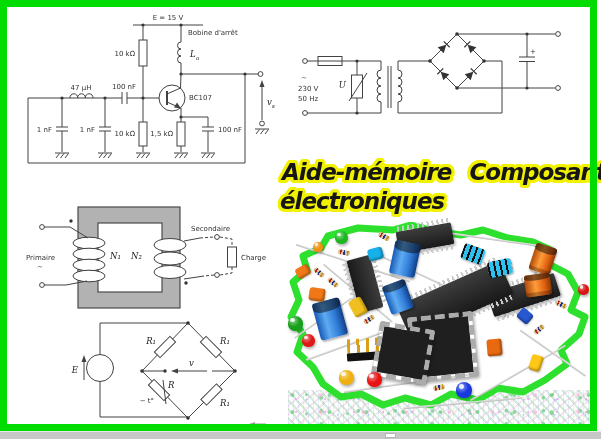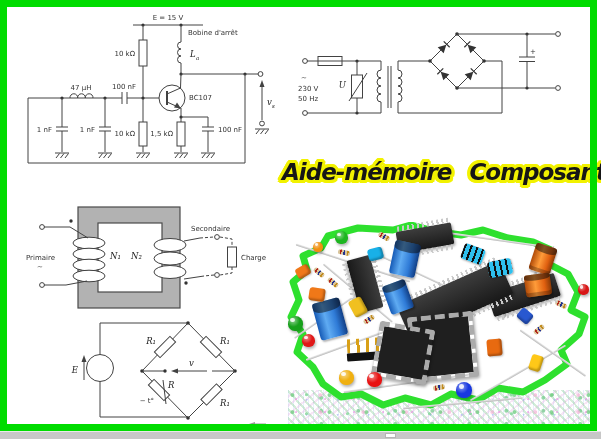--- a/index.html
+++ b/index.html
@@ -291,20 +291,21 @@
       <polygon points="171,371 178,368.5 178,373.5" fill="#424242" stroke="none"></polygon>
       <line class="wire" x1="212" y1="371" x2="235" y2="371"></line>
       <text class="lbli" x="189" y="366">v</text>
 
       <line x1="252" y1="424" x2="266" y2="424" stroke="#999" stroke-width="1"></line>
       <polygon points="249,424 255,422 255,426" fill="#999"></polygon>
     </g>
   </svg>
 
   <div class="title-line" id="title1">Aide-mémoire Composants</div>
+  <div class="title-line" id="title2">électroniques</div>
 
   <div id="noise"></div>
 
   <div id="photo">
     <svg width="312" height="206" viewBox="0 0 312 206" style="left:0;top:0">
       <path d="M45,14 L75,6 L110,8 L128,3 L150,9 L178,13 L200,8 L225,16 L250,20 L268,28 L262,40
                L285,52 L295,70 L288,88 L302,95 L296,112 L278,128 L284,142 L262,158 L240,170
                L215,166 L195,178 L168,172 L148,183 L122,176 L100,183 L78,172 L58,175 L40,162
                L30,145 L14,130 L20,112 L8,95 L16,78 L10,60 L24,48 L20,34 L38,26 Z" fill="#ffffff" stroke="#2ee02e" stroke-width="7" stroke-linejoin="round"></path>
     </svg>

